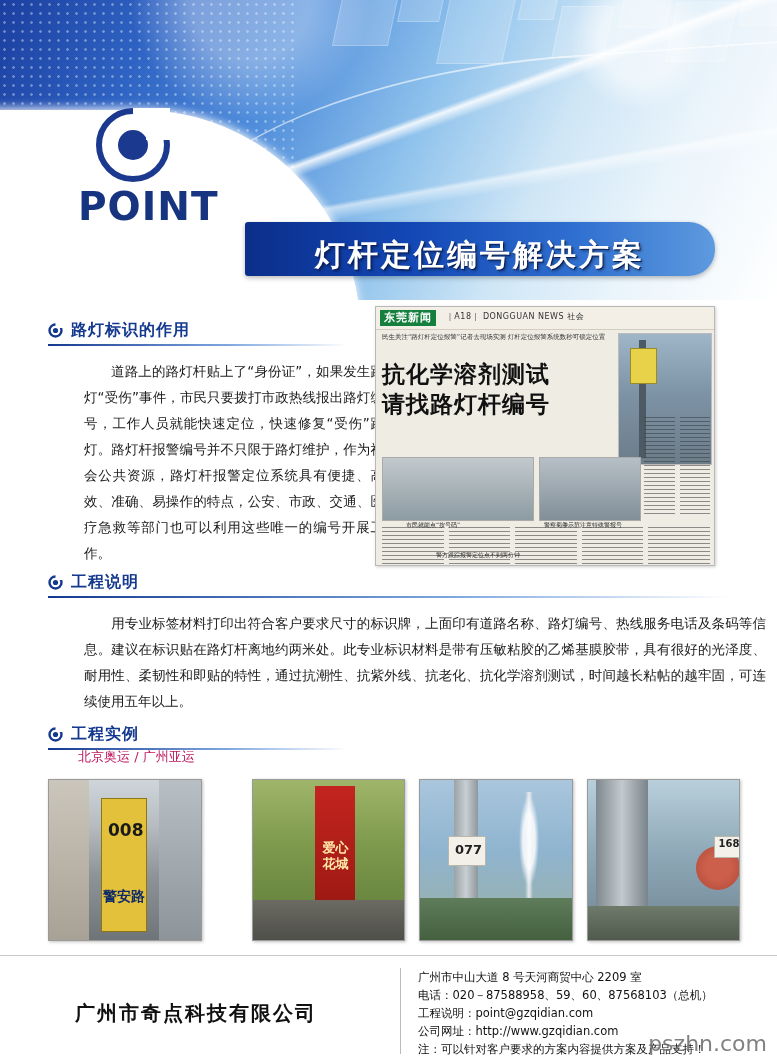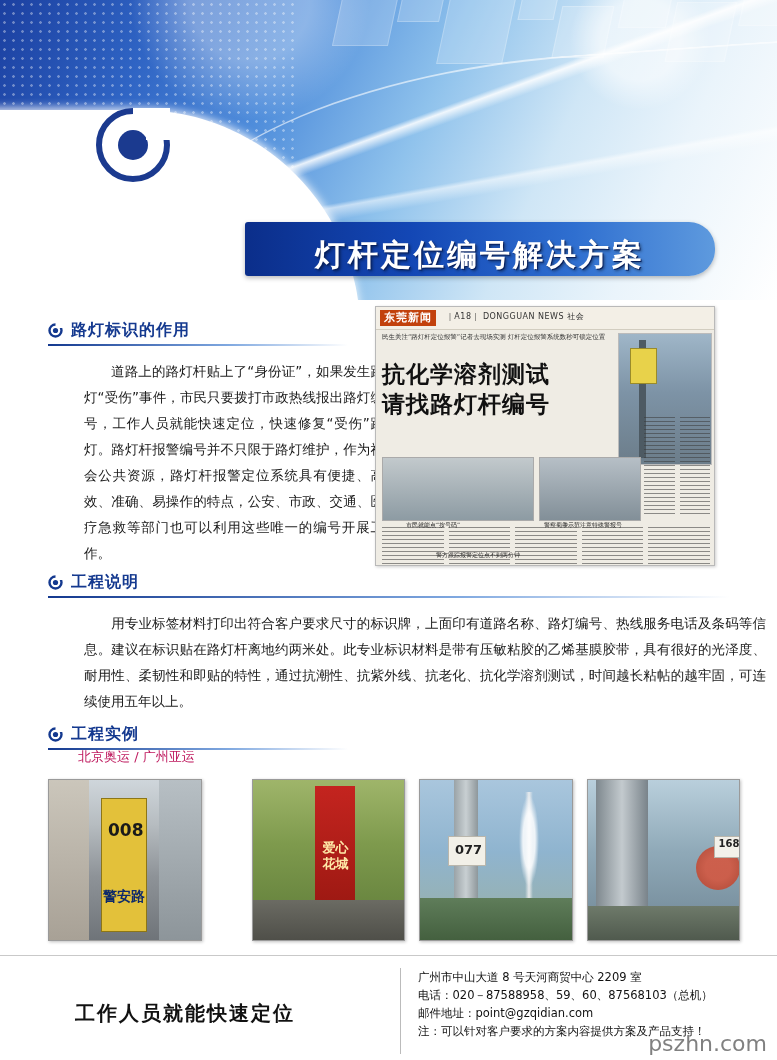--- a/index.html
+++ b/index.html
@@ -112,21 +112,21 @@
     background:#efece4;
     overflow:hidden;
     box-shadow:1px 1px 3px rgba(0,0,0,.2);
   }
   .news-top{
     position:absolute;left:0;top:0;width:338px;height:22px;
     background:#f3efe6;border-bottom:1px solid #d2cdc0;
   }
   .news-logo{
     position:absolute;left:4px;top:3px;height:16px;padding:0 4px;
-    background:#c2410c;color:#fff;font-size:11px;font-weight:bold;line-height:16px;
+    background:#15803d;color:#fff;font-size:11px;font-weight:bold;line-height:16px;
     letter-spacing:1px;
   }
   .news-mast{
     position:absolute;left:70px;top:4px;font-size:8px;color:#333;letter-spacing:.5px;
   }
   .news-kicker{
     position:absolute;left:6px;top:26px;width:230px;font-size:6.5px;color:#333;line-height:9px;
   }
   .news-head{
     position:absolute;left:6px;top:52px;width:232px;
@@ -238,20 +238,21 @@
 
   <div class="logo-wrap">
     <div class="logo-mark">
       <svg width="74" height="74" viewBox="0 0 74 74">
         <circle cx="37" cy="37" r="34" fill="none" stroke="#1b3a8f" stroke-width="6"></circle>
         <circle cx="37" cy="37" r="15" fill="#1b3a8f"></circle>
         <rect x="37" y="0" width="37" height="22" fill="#ffffff"></rect>
         <rect x="50" y="14" width="24" height="18" fill="#ffffff"></rect>
       </svg>
     </div>
+    <div class="logo-text">POINT</div>
   </div>
 
   <div class="title-banner">
     <div class="tb-bg"></div>
     <div class="tb-text">灯杆定位编号解决方案</div>
   </div>
 
   <div class="sec" style="left:48px;top:320px;width:300px;">
     <div class="sec-head">
       <span class="sec-icon">
@@ -361,24 +362,25 @@
       <div class="pole-g" style="left:8px;top:0;width:52px;height:160px;background:linear-gradient(90deg,#7e888e,#c3cace,#79838a);"></div>
       <div style="position:absolute;left:108px;top:66px;width:44px;height:44px;border-radius:50%;background:radial-gradient(circle,#d8533a 0 40%,#b33a22 100%);opacity:.85;"></div>
       <div style="position:absolute;left:126px;top:56px;width:26px;height:20px;background:#f3f1ea;border:1px solid #b9b6ac;"></div>
       <div class="ph-label" style="left:129px;top:58px;font-size:10px;font-weight:bold;background:none;color:#222;">168</div>
       <div style="position:absolute;left:0;top:126px;width:163px;height:34px;background:linear-gradient(180deg,#6e7a6a,#505a4e);"></div>
     </div>
 
   </div>
 
   <div class="footer-rule"></div>
-  <div class="company">工作人员就能快速定位</div>
+  <div class="company">广州市奇点科技有限公司</div>
   <div class="fdiv"></div>
   <div class="fcontact">
     <div>广州市中山大道 8 号天河商贸中心 2209 室</div>
     <div>电话：020－87588958、59、60、87568103（总机）</div>
-    <div>邮件地址：point@gzqidian.com</div>
+    <div>工程说明：point@gzqidian.com</div>
+    <div>公司网址：http://www.gzqidian.com</div>
     <div>注：可以针对客户要求的方案内容提供方案及产品支持！</div>
   </div>
 
   <div class="watermark">pszhn.com</div>
 
 </div>
 
 </body></html>

